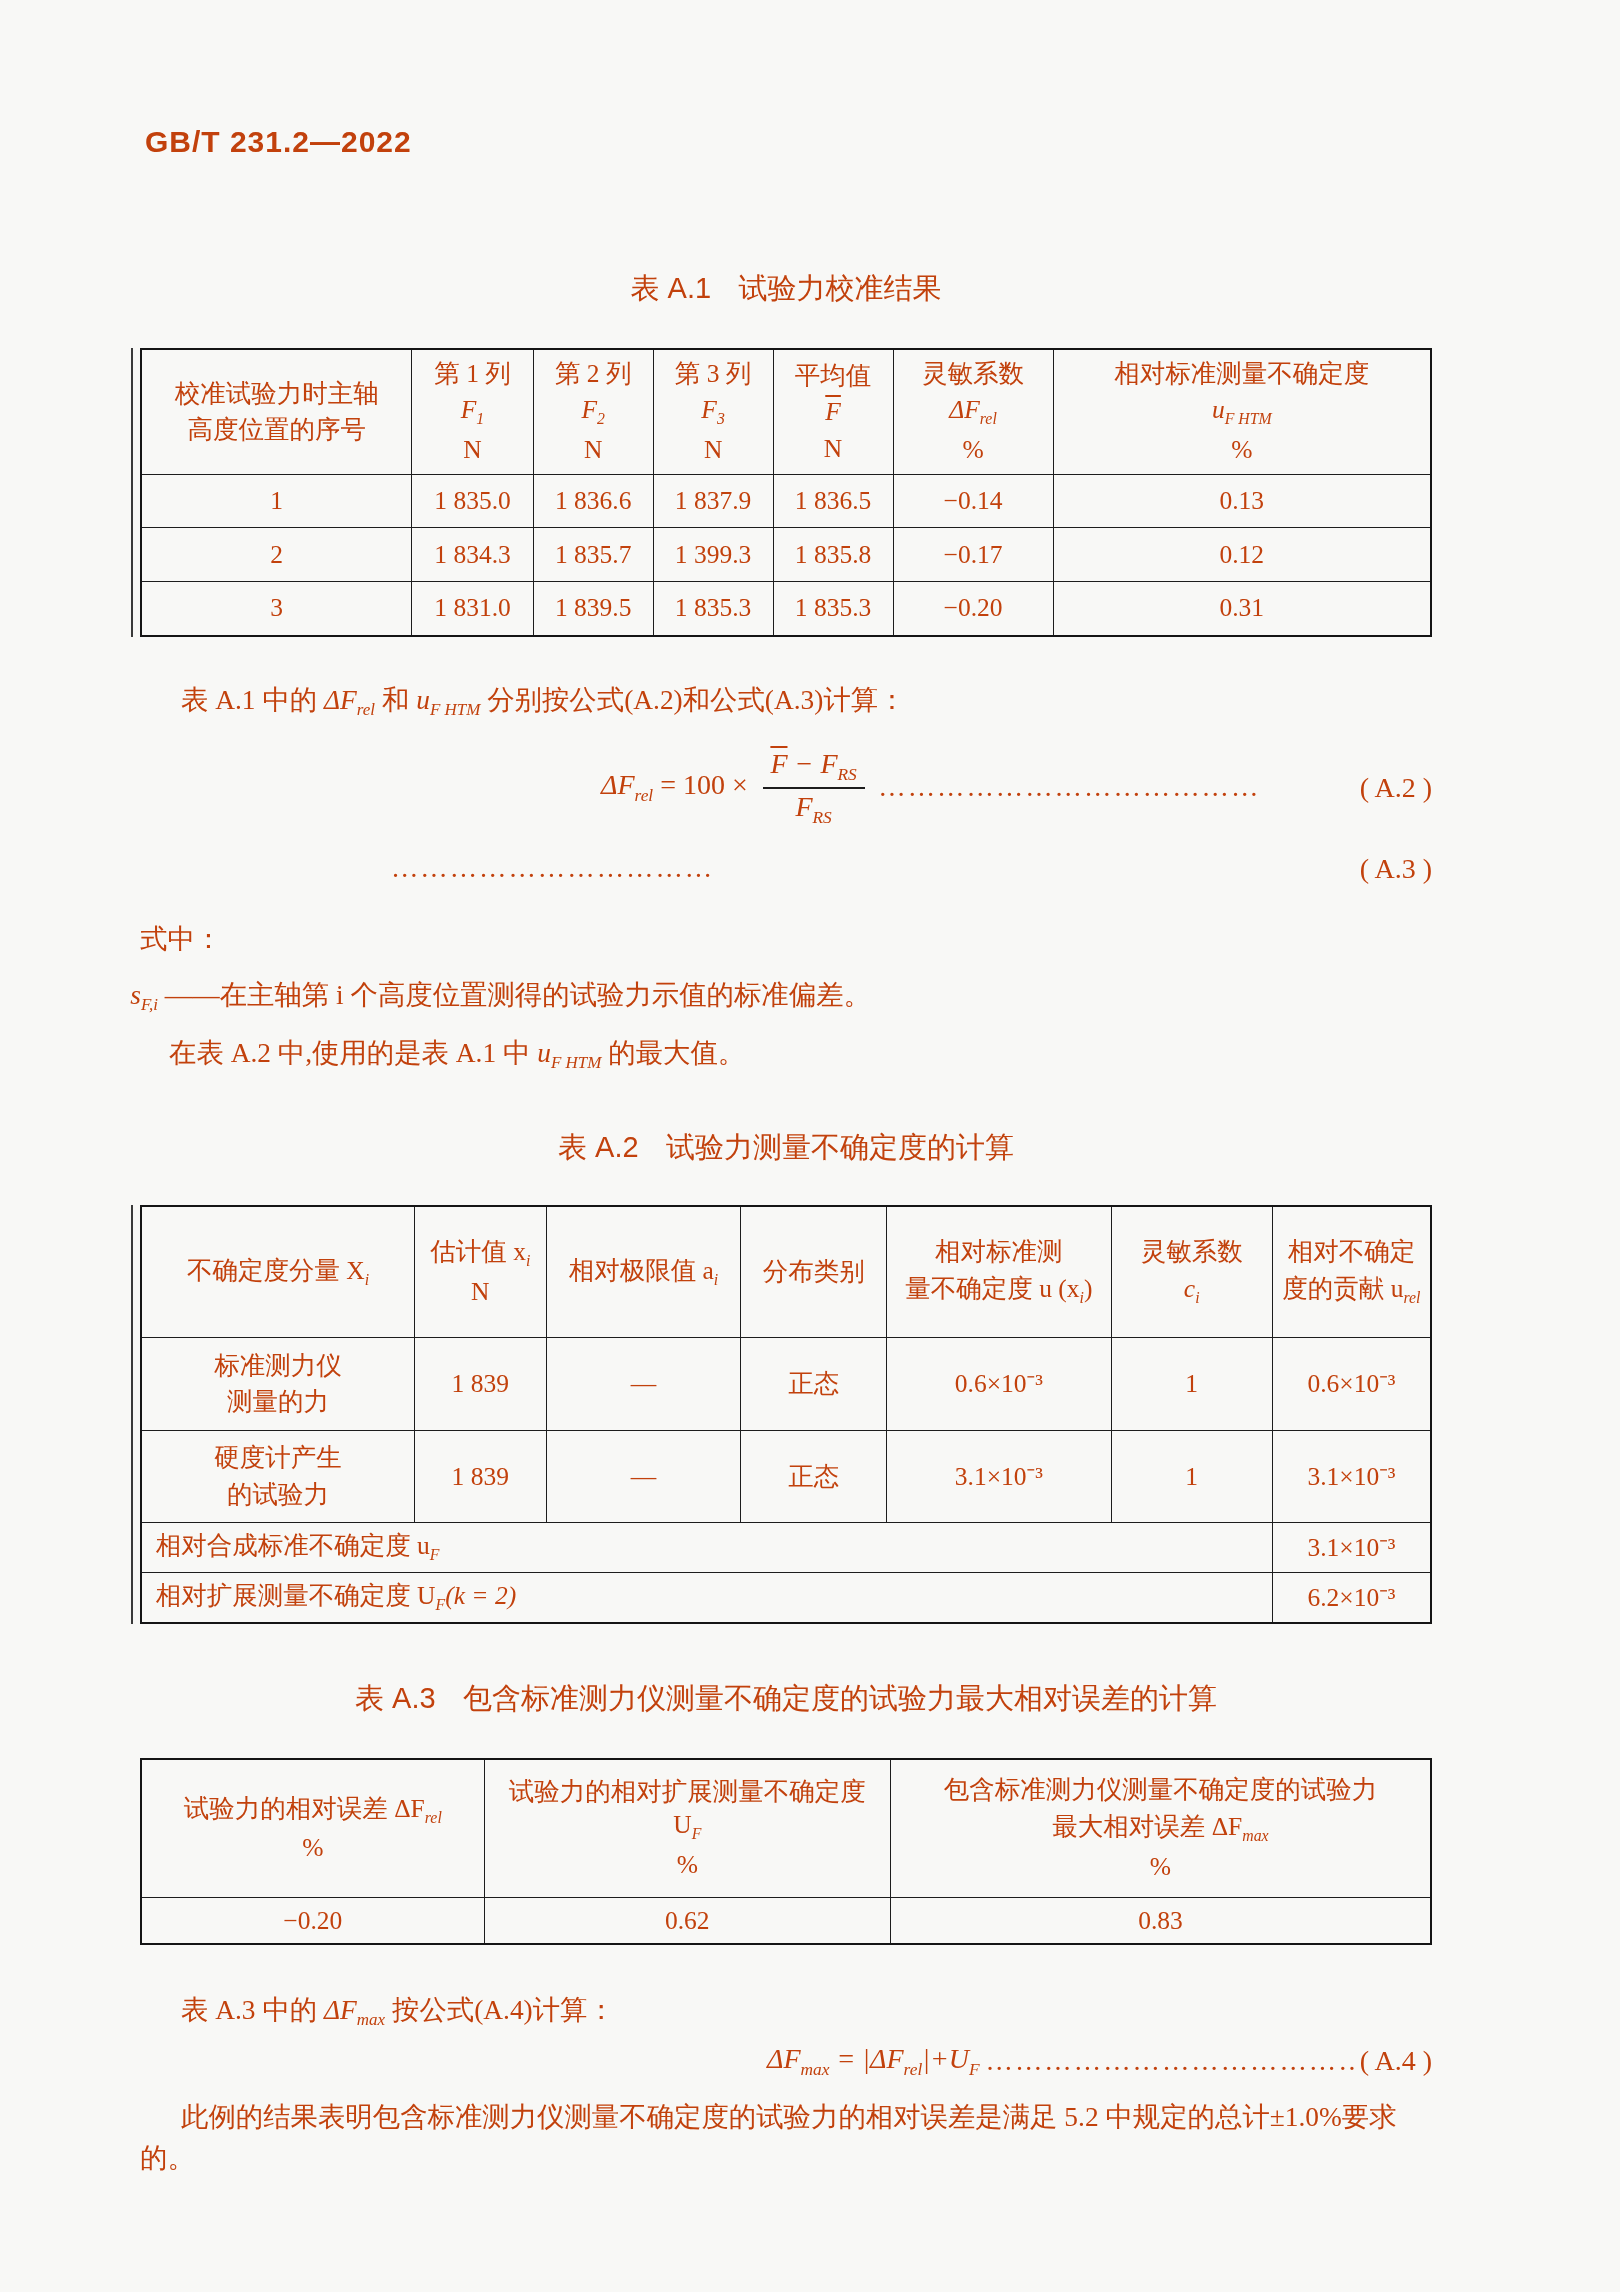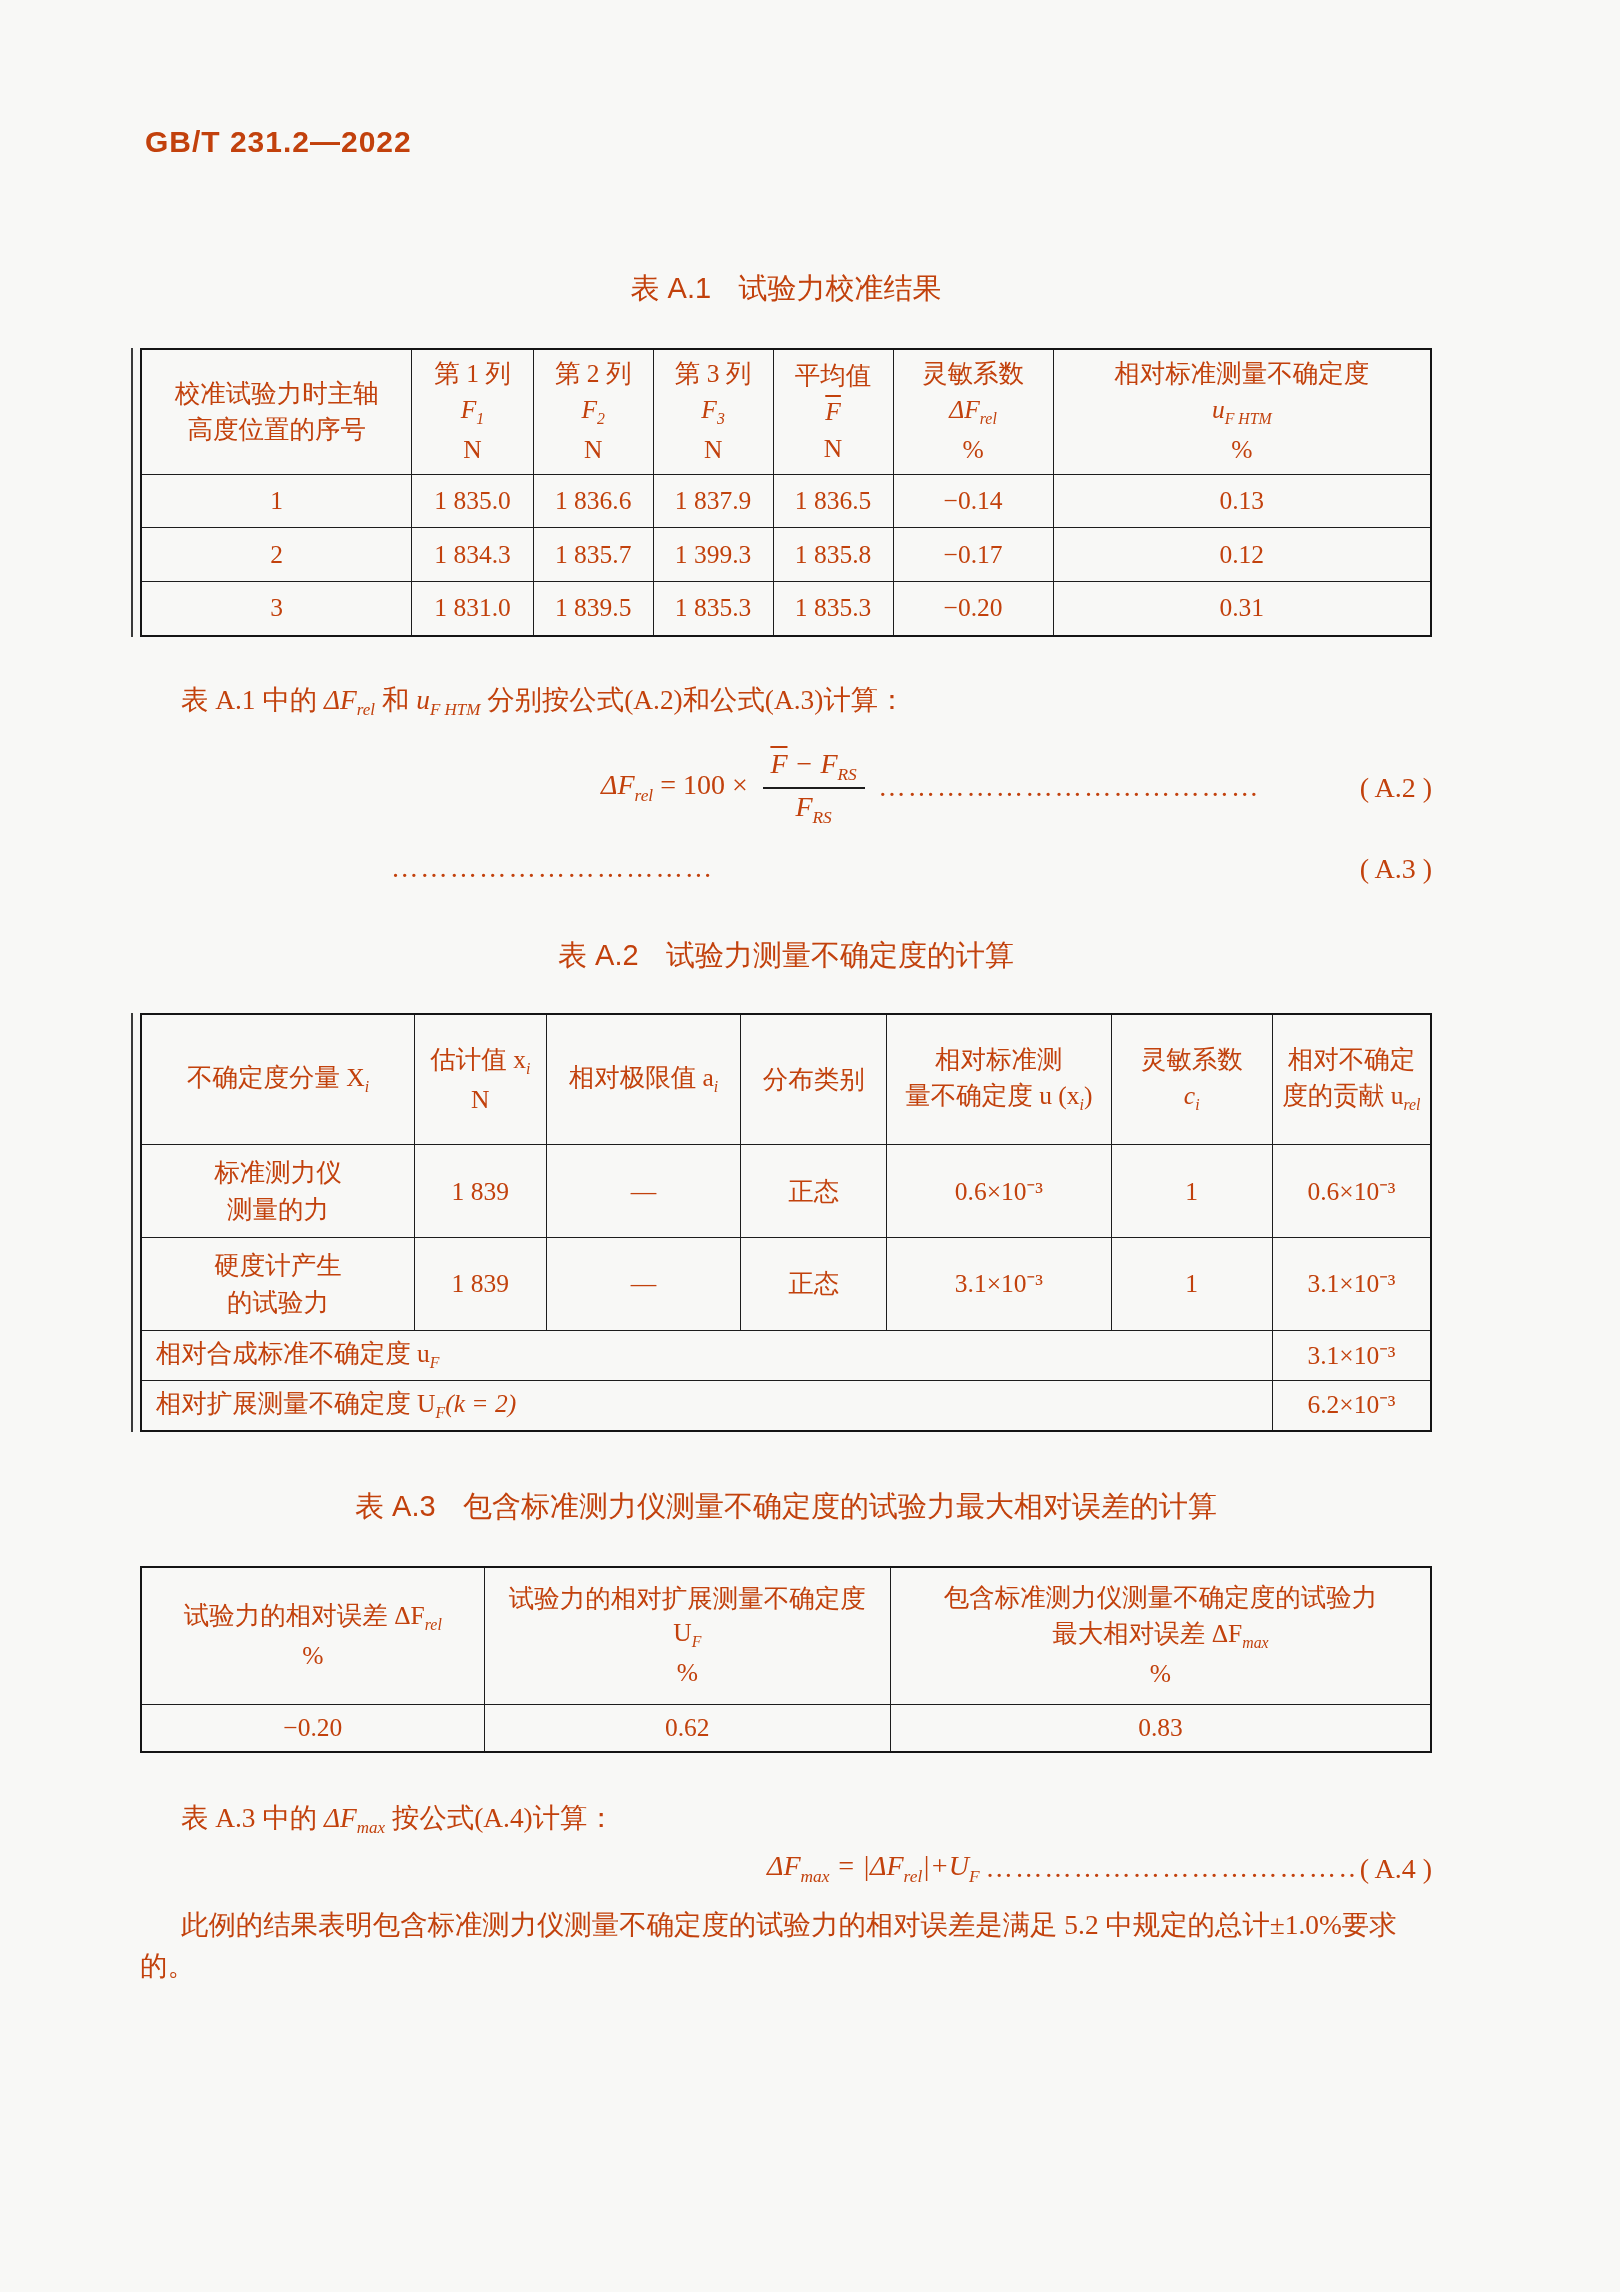--- a/index.html
+++ b/index.html
@@ -164,20 +164,25 @@
       <span class="leader">…………………………………</span>
       <span class="eqtag">( A.2 )</span>
     </div>
 
     <div class="formula-row">
       <span class="spacer" style="width:245px"></span>
       <span class="leader">……………………………</span>
       <span class="eqtag">( A.3 )</span>
     </div>
 
+    <div class="where">
+      <p class="w-label">式中：</p>
+      <p class="w-def"><span class="v">s</span><sub>F,i</sub><span> ——在主轴第 i 个高度位置测得的试验力示值的标准偏差。</span></p>
+      <p class="w-note"><span>在表 A.2 中,使用的是表 A.1 中 </span><span class="v">u</span><sub>F HTM</sub><span> 的最大值。</span></p>
+    </div>
 
     <div class="tbl-title t-a2-title">
       <span class="lbl">表 A.2</span><span>试验力测量不确定度的计算</span>
     </div>
 
     <div class="tblwrap">
       <div class="changebar"></div>
       <table class="t-a2">
         <colgroup>
           <col style="width:21.2%">

